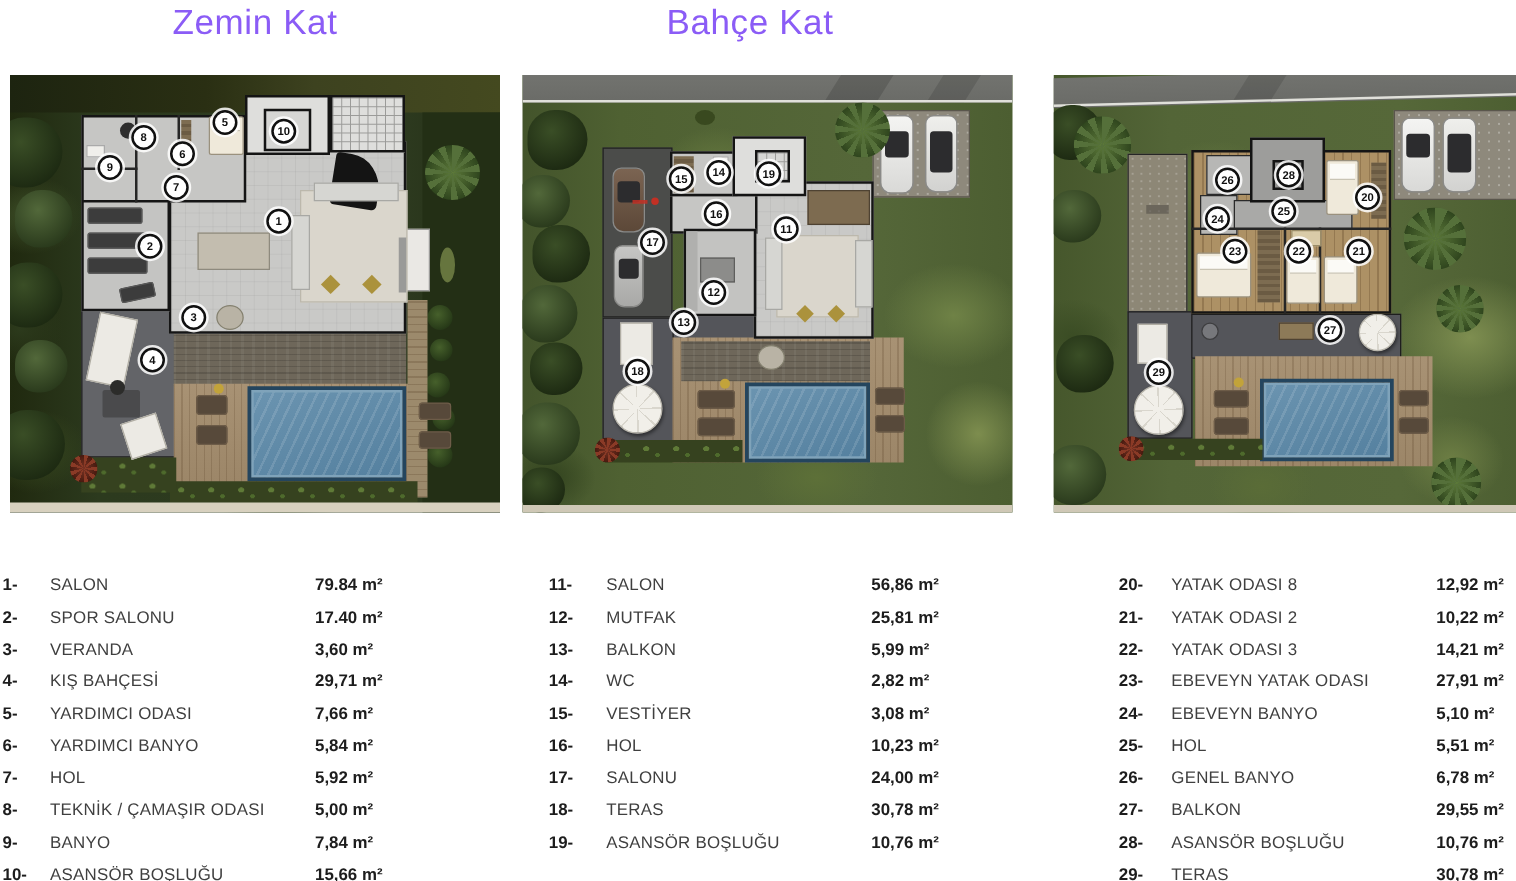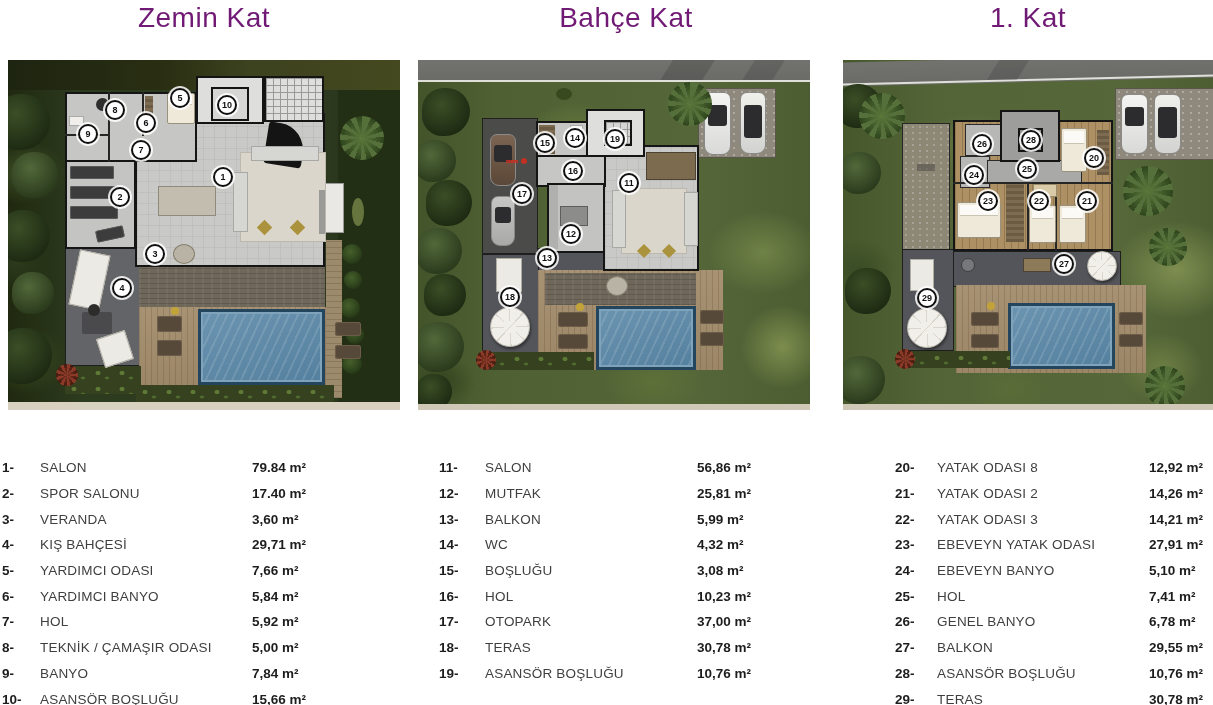--- a/index.html
+++ b/index.html
@@ -1,19 +1,19 @@
 <!DOCTYPE html>
 <html><head>
 <meta charset="utf-8">
 <style>
   html,body{margin:0;padding:0;background:#fff;}
   body{font-family:"Liberation Sans","DejaVu Sans",sans-serif;}
   .canvas{position:relative;width:1213px;height:705px;background:#fff;overflow:hidden;}
   .abs{position:absolute;}
-  .ftitle{position:absolute;top:2px;text-align:center;font-size:28px;font-weight:400;color:#701a75;letter-spacing:.5px;}
+  .ftitle{position:absolute;top:2px;text-align:center;font-size:28px;font-weight:400;color:#8b5cf6;letter-spacing:.5px;}
   .floor{position:absolute;top:60px;height:350px;overflow:hidden;}
   
   #fA{background:
       radial-gradient(60px 45px at 4% 32%, #3d4e27 0%, rgba(0,0,0,0) 70%),
       radial-gradient(50px 40px at 2% 58%, #2c3a1c 0%, rgba(0,0,0,0) 70%),
       radial-gradient(62px 48px at 5% 86%, #37471f 0%, rgba(0,0,0,0) 70%),
       radial-gradient(46px 36px at 95% 72%, #33451f 0%, rgba(0,0,0,0) 70%),
       radial-gradient(42px 32px at 97% 46%, #2b3d1d 0%, rgba(0,0,0,0) 70%),
       radial-gradient(70px 50px at 55% 96%, #3a4a22 0%, rgba(0,0,0,0) 70%),
       linear-gradient(90deg,#20290f 0%,#2c3a1e 18%,#2e3b20 78%,#222d14 100%);}
@@ -90,22 +90,21 @@
   #legA .lrow{grid-template-columns:38px 212px auto;}
   #legB .lrow{grid-template-columns:46px 212px auto;}
   #legC .lrow{grid-template-columns:42px 212px auto;}
 </style>
 </head>
 <body>
 
 <div class="canvas">
 
   <div class="ftitle" style="left:8px;width:392px">Zemin Kat</div>
-  <div class="ftitle" style="left:430px;width:392px">Bahçe Kat</div>
-  <div class="ftitle" style="left:843px;width:370px">1. Kat</div>
+  <div class="ftitle" style="left:404px;width:392px">Bahçe Kat</div>
 
   <div class="floor" id="fA" style="left:8px;width:392px">
     <div class="abs" style="left:0;top:0;width:392px;height:30px;background:linear-gradient(90deg,#1d2410 0%,#2a2f13 40%,#3d421f 62%,#44491f 100%)"></div>
     <div class="tree dk" style="left:-14px;top:34px;width:56px;height:56px"></div>
     <div class="tree" style="left:4px;top:92px;width:46px;height:46px"></div>
     <div class="tree dk" style="left:-10px;top:150px;width:52px;height:52px"></div>
     <div class="tree" style="left:4px;top:212px;width:42px;height:42px"></div>
     <div class="tree dk" style="left:-12px;top:268px;width:56px;height:56px"></div>
     <div class="abs" style="left:330px;top:30px;width:62px;height:320px;background:#232f15"></div>
     <div class="palm" style="left:332px;top:56px;width:44px;height:44px"></div>
@@ -418,39 +417,39 @@
 
       <div class="lrow">
         <span class="lnum">13</span>
         <span class="llab">BALKON</span>
         <span class="lval">5,99 m²</span>
       </div>
 
       <div class="lrow">
         <span class="lnum">14</span>
         <span class="llab">WC</span>
-        <span class="lval">4,32 m²</span>
+        <span class="lval">2,82 m²</span>
       </div>
 
       <div class="lrow">
         <span class="lnum">15</span>
-        <span class="llab">BOŞLUĞU</span>
+        <span class="llab">VESTİYER</span>
         <span class="lval">3,08 m²</span>
       </div>
 
       <div class="lrow">
         <span class="lnum">16</span>
         <span class="llab">HOL</span>
         <span class="lval">10,23 m²</span>
       </div>
 
       <div class="lrow">
         <span class="lnum">17</span>
-        <span class="llab">OTOPARK</span>
-        <span class="lval">37,00 m²</span>
+        <span class="llab">SALONU</span>
+        <span class="lval">24,00 m²</span>
       </div>
 
       <div class="lrow">
         <span class="lnum">18</span>
         <span class="llab">TERAS</span>
         <span class="lval">30,78 m²</span>
       </div>
 
       <div class="lrow">
         <span class="lnum">19</span>
@@ -462,21 +461,21 @@
 
       <div class="lrow">
         <span class="lnum">20</span>
         <span class="llab">YATAK ODASI 8</span>
         <span class="lval">12,92 m²</span>
       </div>
 
       <div class="lrow">
         <span class="lnum">21</span>
         <span class="llab">YATAK ODASI 2</span>
-        <span class="lval">14,26 m²</span>
+        <span class="lval">10,22 m²</span>
       </div>
 
       <div class="lrow">
         <span class="lnum">22</span>
         <span class="llab">YATAK ODASI 3</span>
         <span class="lval">14,21 m²</span>
       </div>
 
       <div class="lrow">
         <span class="lnum">23</span>
@@ -486,21 +485,21 @@
 
       <div class="lrow">
         <span class="lnum">24</span>
         <span class="llab">EBEVEYN BANYO</span>
         <span class="lval">5,10 m²</span>
       </div>
 
       <div class="lrow">
         <span class="lnum">25</span>
         <span class="llab">HOL</span>
-        <span class="lval">7,41 m²</span>
+        <span class="lval">5,51 m²</span>
       </div>
 
       <div class="lrow">
         <span class="lnum">26</span>
         <span class="llab">GENEL BANYO</span>
         <span class="lval">6,78 m²</span>
       </div>
 
       <div class="lrow">
         <span class="lnum">27</span>

